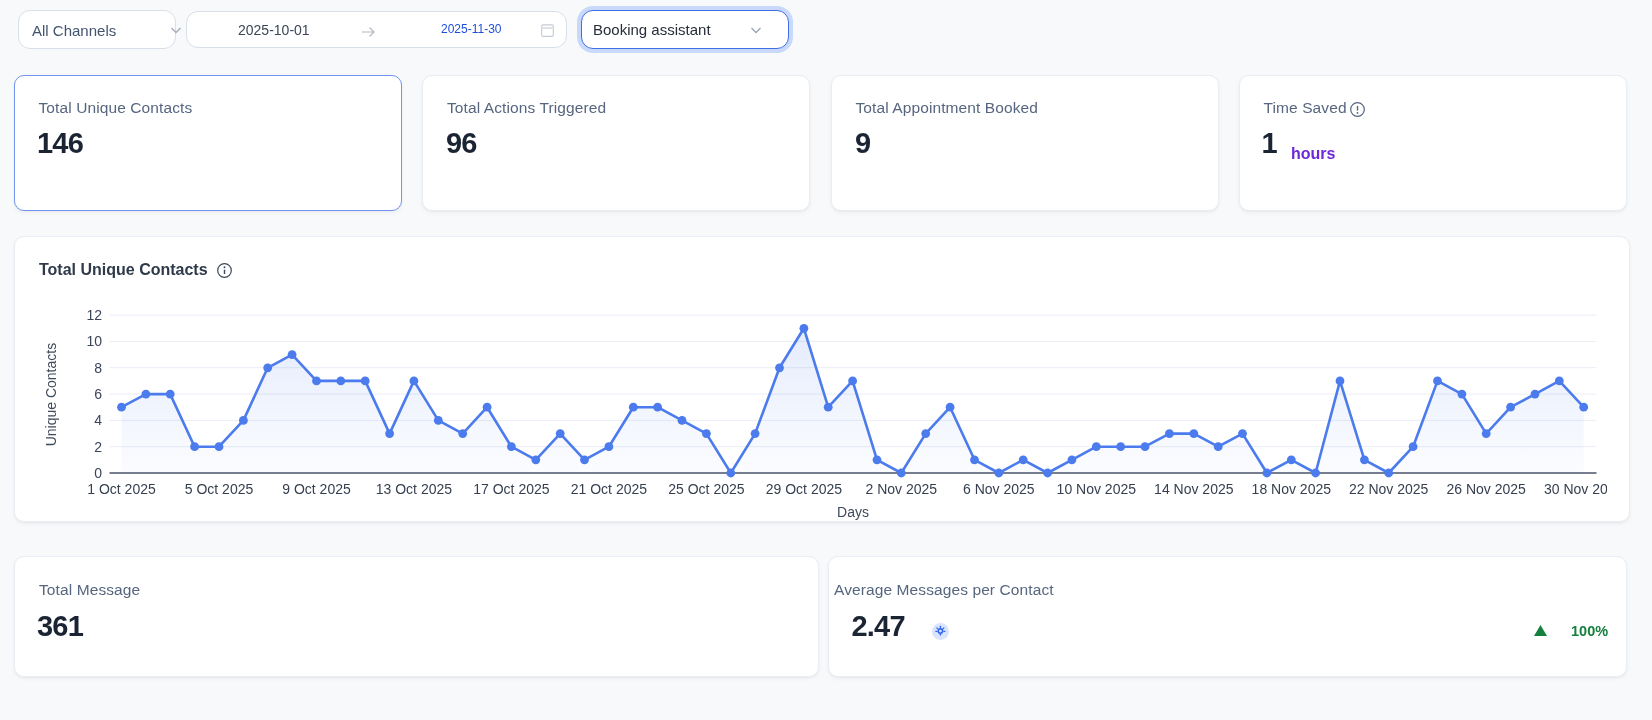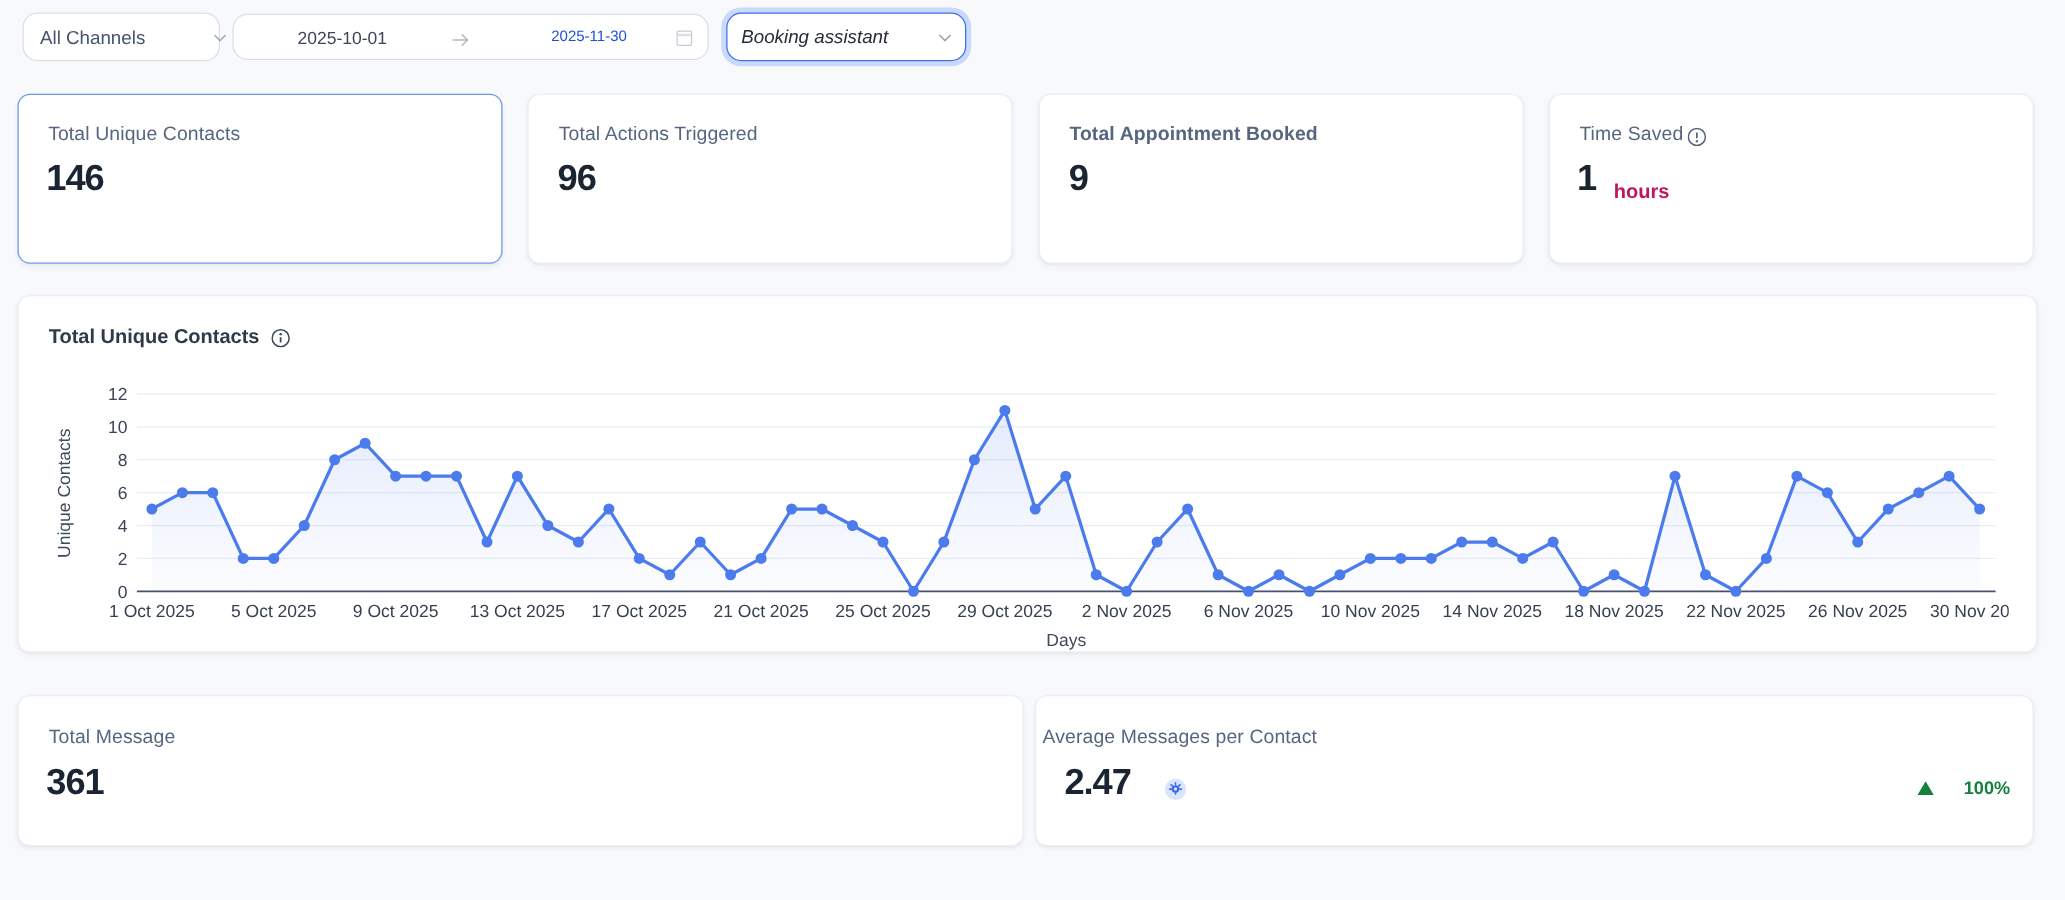--- a/index.html
+++ b/index.html
@@ -24,46 +24,46 @@
   <span class="abs" style="left:51px;top:10px;font-size:14px;color:#3c4656;text-align:center;">2025-10-01</span>
   <svg class="abs" style="left:173px;top:12.5px;" width="16" height="14" viewBox="0 0 16 14">
         <path d="M2 7 H13.5 M9.5 2.5 L14 7 L9.5 11.5" fill="none" stroke="#b3b8c1" stroke-width="1.15"></path>
       </svg>
   <span class="abs" style="left:240px;top:10px;font-size:12px;color:#1d4ed8;margin-left:14px;">2025-11-30</span>
   <svg class="abs" style="left:353.5px;top:12px;" width="13" height="13" viewBox="0 0 13 13">
         <rect x="0.7" y="0.9" width="11.6" height="11.4" rx="1.3" fill="none" stroke="#c6ccd6" stroke-width="1.15"></rect>
         <rect x="1.3" y="3.1" width="10.4" height="1.9" fill="#dde0e6"></rect>
       </svg>
 </div>
-<div class="ctrl" style="left:581px;top:9.5px;width:192px;height:39px;border:1.5px solid #3f6fe4;box-shadow:0 0 0 4px #c9d9fb;font-style:italic;">
+<div class="ctrl" style="left:581px;top:9.5px;width:208px;height:39px;border:1.5px solid #3f6fe4;box-shadow:0 0 0 4px #c9d9fb;">
   <span class="abs" style="left:11px;top:10px;font-size:15px;color:#272d39;">Booking assistant</span>
   <svg class="abs" style="left:168px;top:15px;" width="12" height="9" viewBox="0 0 12 9">
         <path d="M1.5 2 L6 6.5 L10.5 2" fill="none" stroke="#9aa3b2" stroke-width="1.3"></path>
       </svg>
 </div>
 
 <div class="card" style="left:13.5px;top:74.5px;width:388px;height:136px;border:1.5px solid #7195f1;"></div>
 <div class="card" style="left:422px;top:74.5px;width:388px;height:136px;"></div>
 <div class="card" style="left:830.5px;top:74.5px;width:388px;height:136px;"></div>
 <div class="card" style="left:1238.5px;top:74.5px;width:388px;height:136px;"></div>
 
 <span class="ctitle" style="left:38.5px;top:98.5px;">Total Unique Contacts</span>
 <span class="cnum" style="left:37px;top:127px;">146</span>
 <span class="ctitle" style="left:447px;top:98.5px;">Total Actions Triggered</span>
 <span class="cnum" style="left:446px;top:127px;">96</span>
-<span class="ctitle" style="left:855.5px;top:98.5px;font-weight:bold;">Total Appointment Booked</span>
+<span class="ctitle" style="left:855.5px;top:98.5px;">Total Appointment Booked</span>
 <span class="cnum" style="left:855px;top:127px;">9</span>
 <span class="ctitle" style="left:1263.5px;top:98.5px;">Time Saved</span>
 <svg class="abs" style="left:1349.5px;top:101.5px;" width="15" height="15" viewBox="0 0 15 15">
       <circle cx="7.5" cy="7.5" r="6.8" fill="none" stroke="#55647e" stroke-width="1.2"></circle>
       <line x1="7.5" y1="3.9" x2="7.5" y2="8.6" stroke="#55647e" stroke-width="1.4"></line>
       <circle cx="7.5" cy="10.9" r=".95" fill="#55647e"></circle>
     </svg>
 <span class="cnum" style="left:1261.5px;top:127px;">1</span>
-<span class="abs" style="left:1291px;top:145px;font-size:16px;font-weight:bold;color:#be185d;">hours</span>
+<span class="abs" style="left:1291px;top:145px;font-size:16px;font-weight:bold;color:#6d28d9;">hours</span>
 
 <div class="card" style="left:13.5px;top:236px;width:1616.5px;height:286px;overflow:hidden;">
 <span class="abs" style="left:24.5px;top:23.5px;font-size:16px;font-weight:600;color:#2e3949;">Total Unique Contacts</span>
 <svg class="abs" style="left:202px;top:26px;" width="15" height="15" viewBox="0 0 15 15">
         <circle cx="7.5" cy="7.5" r="6.8" fill="none" stroke="#3c4759" stroke-width="1.2"></circle>
         <line x1="7.5" y1="6.7" x2="7.5" y2="11" stroke="#3c4759" stroke-width="1.4"></line>
         <circle cx="7.5" cy="4.3" r=".95" fill="#3c4759"></circle>
       </svg>
 <svg class="abs" style="left:0;top:0;" width="1592" height="286" viewBox="0 0 1592 286">
   <defs>

